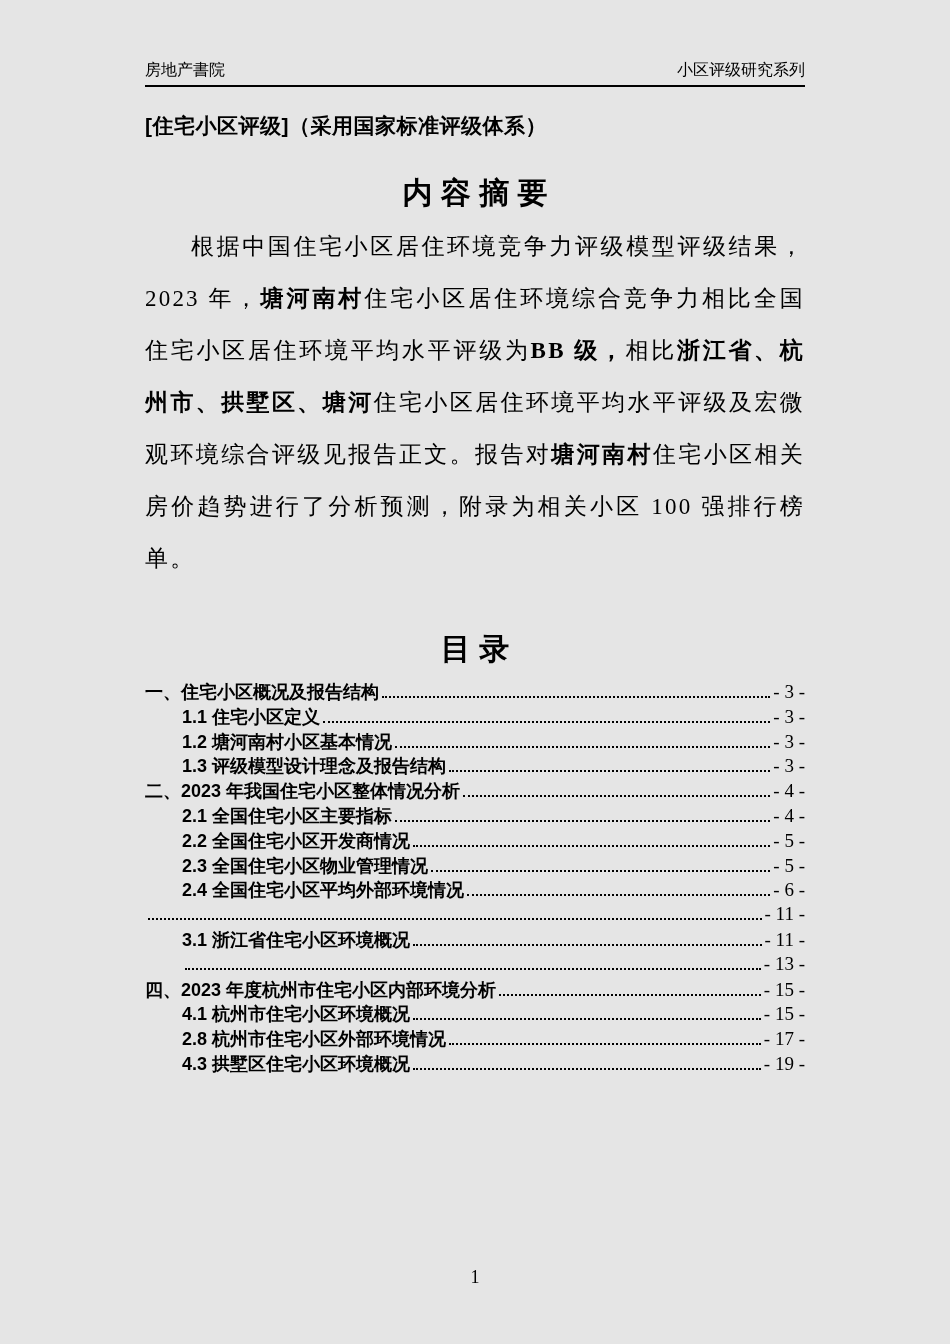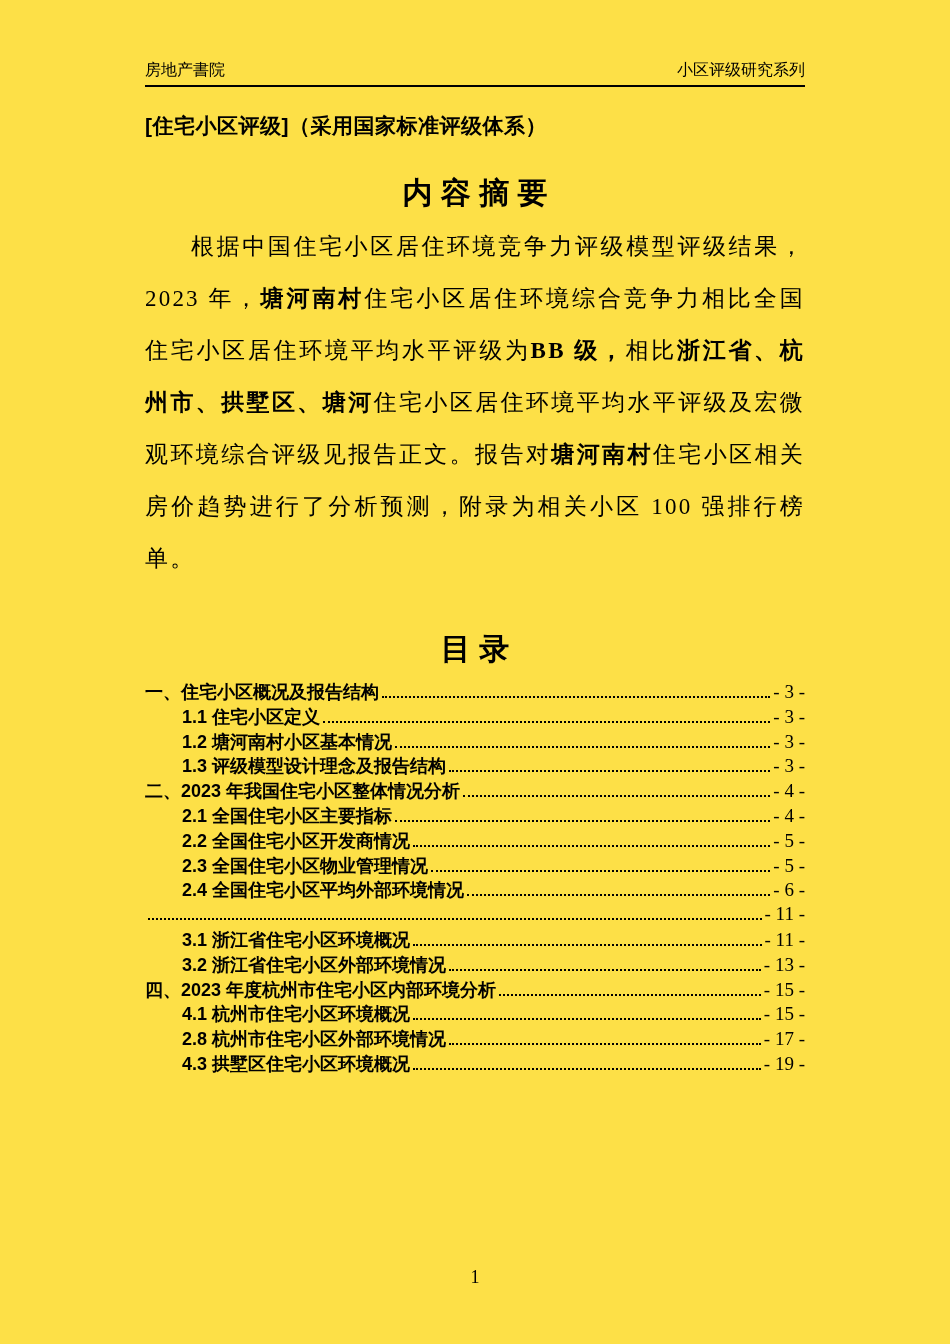--- a/index.html
+++ b/index.html
@@ -4,21 +4,21 @@
 <style>
   html, body {
     margin: 0;
     padding: 0;
     background: #ffffff;
   }
   .page {
     position: relative;
     width: 950px;
     height: 1344px;
-    background: #fde047;
+    background: #e5e5e5;
     overflow: hidden;
     font-family: "Liberation Serif", serif;
     color: #000000;
   }
   .content {
     padding: 0 145px;
   }
   
   .doc-header {
     display: flex;
@@ -200,21 +200,20 @@
       <div class="toc-row lvl1">
         <span class="toc-dots"></span>
         <span class="toc-page">- 11 -</span>
       </div>
       <div class="toc-row lvl2">
         <span class="toc-label">3.1 浙江省住宅小区环境概况</span>
         <span class="toc-dots"></span>
         <span class="toc-page">- 11 -</span>
       </div>
       <div class="toc-row lvl2">
-        <span class="toc-label">3.2 浙江省住宅小区外部环境情况</span>
         <span class="toc-dots"></span>
         <span class="toc-page">- 13 -</span>
       </div>
       <div class="toc-row lvl1">
         <span class="toc-label">四、2023 年度杭州市住宅小区内部环境分析</span>
         <span class="toc-dots"></span>
         <span class="toc-page">- 15 -</span>
       </div>
       <div class="toc-row lvl2">
         <span class="toc-label">4.1 杭州市住宅小区环境概况</span>

